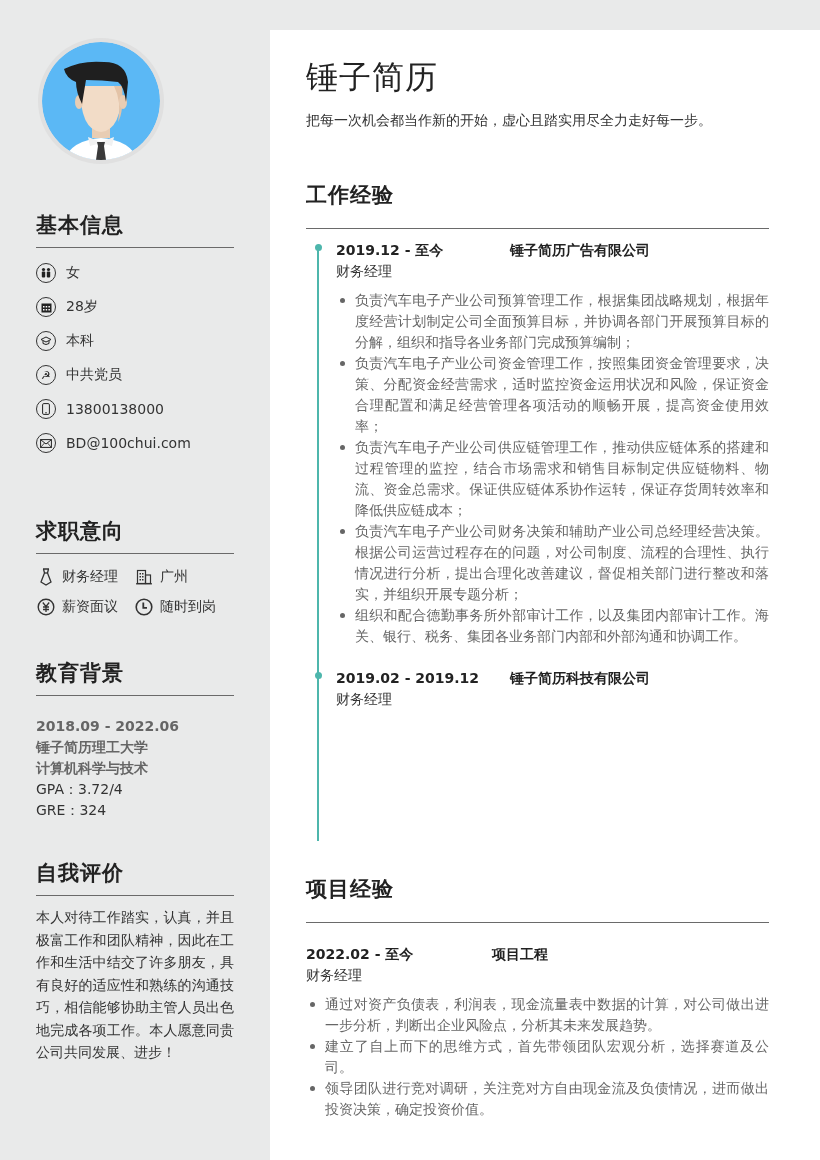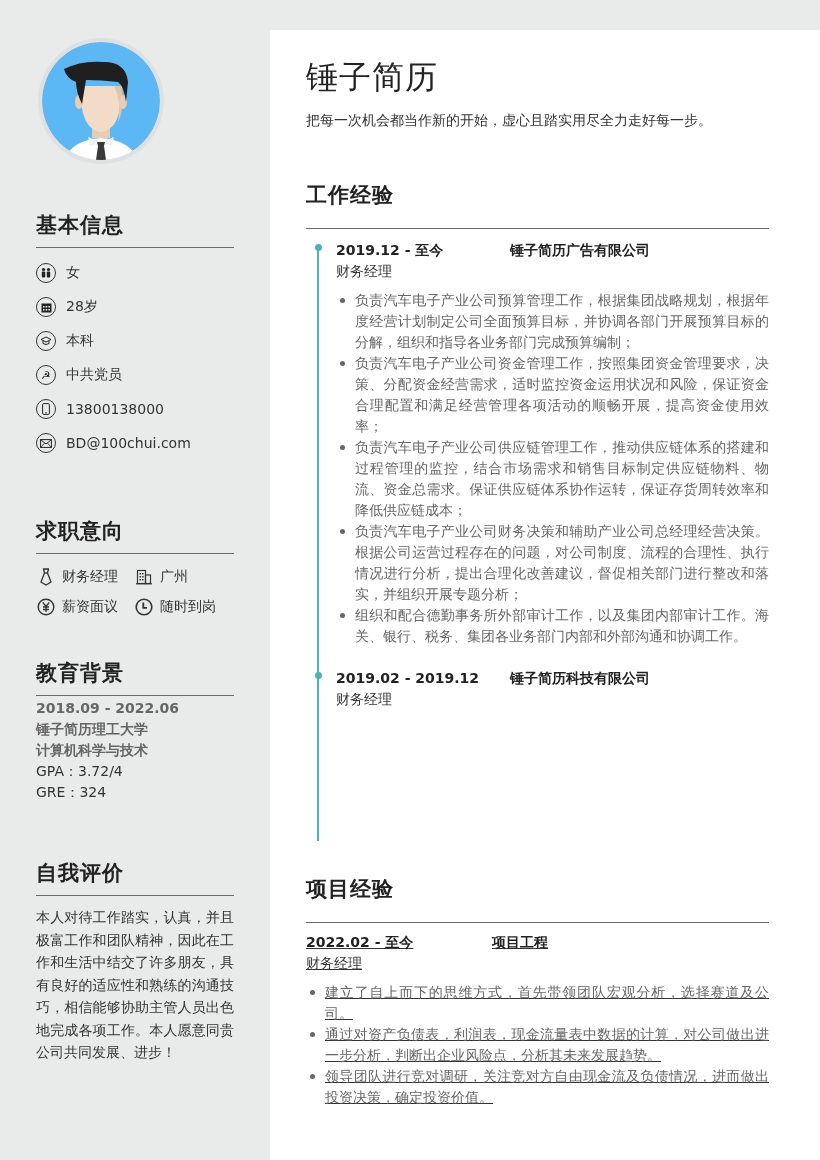--- a/index.html
+++ b/index.html
@@ -26,21 +26,21 @@
   .info-list { list-style: none; margin-top: 8px; }
   .info-item { display: flex; align-items: center; height: 34px; font-size: 14px; color: #333; }
   .info-item .ic {
     width: 20px; height: 20px; border: 1.5px solid #333; border-radius: 50%;
     display: flex; align-items: center; justify-content: center; margin-right: 10px;
     font-size: 10px; color: #222; flex: 0 0 auto;
   }
   .intent-grid { margin-top: 12px; display: grid; grid-template-columns: 98px 100px; row-gap: 8px; }
   .intent-item { display: flex; align-items: center; font-size: 14px; color: #333; height: 22px; }
   .intent-item .ic2 { width: 20px; height: 20px; margin-right: 6px; display: flex; align-items: center; justify-content: center; }
-  .edu-block { margin-top: 2px; font-size: 14px; line-height: 21px; }
+  .edu-block { margin-top: 20px; font-size: 14px; line-height: 21px; }
   .edu-date, .edu-school, .edu-major { font-weight: bold; color: #666; }
   .edu-line { color: #333; }
   .self-text { margin-top: 10px; font-size: 14px; line-height: 22.5px; color: #333; text-align: justify; }
 
   
   .main {
     position: absolute; left: 270px; top: 30px; width: 608px; height: 1130px;
     background: #ffffff;
   }
   .name { position: absolute; left: 36px; top: 26px; font-size: 32px; color: #222; letter-spacing: 1px; font-weight: normal; }
@@ -58,21 +58,21 @@
   .job-date { width: 174px; }
   .job-role { font-size: 14px; color: #333; line-height: 21px; }
   .bullets { list-style: none; margin-top: 8px; }
   .bullets li {
     position: relative; padding-left: 19px; font-size: 14px; line-height: 21px; color: #666;
     text-align: justify;
   }
   .bullets li::before {
     content: ""; position: absolute; left: 4px; top: 8px; width: 5px; height: 5px; border-radius: 50%; background: #666;
   }
-  .proj { margin-top: 8px; text-decoration: underline; }
+  .proj { margin-top: 20px; }
   .proj .job-date { width: 186px; }
 </style>
 </head>
 <body>
 
 <div class="avatar">
   <svg viewBox="0 0 118 118">
     <circle cx="59" cy="59" r="59" fill="#5bb8f5"></circle>
 
     <path d="M22 118 Q30 98 59 96 Q88 98 96 118 Z" fill="#ffffff"></path>
@@ -262,19 +262,19 @@
 
   <div class="sec" style="top:846px;">
     <div class="sec-title">项目经验</div>
     <div class="proj">
       <div class="job-head">
         <span class="job-date">2022.02 - 至今</span>
         <span>项目工程</span>
       </div>
       <div class="job-role">财务经理</div>
       <ul class="bullets">
+        <li>通过对资产负债表，利润表，现金流量表中数据的计算，对公司做出进一步分析，判断出企业风险点，分析其未来发展趋势。</li>
         <li>建立了自上而下的思维方式，首先带领团队宏观分析，选择赛道及公司。</li>
-        <li>通过对资产负债表，利润表，现金流量表中数据的计算，对公司做出进一步分析，判断出企业风险点，分析其未来发展趋势。</li>
         <li>领导团队进行竞对调研，关注竞对方自由现金流及负债情况，进而做出投资决策，确定投资价值。</li>
       </ul>
     </div>
   </div>
 </div>
 
 </body></html>

